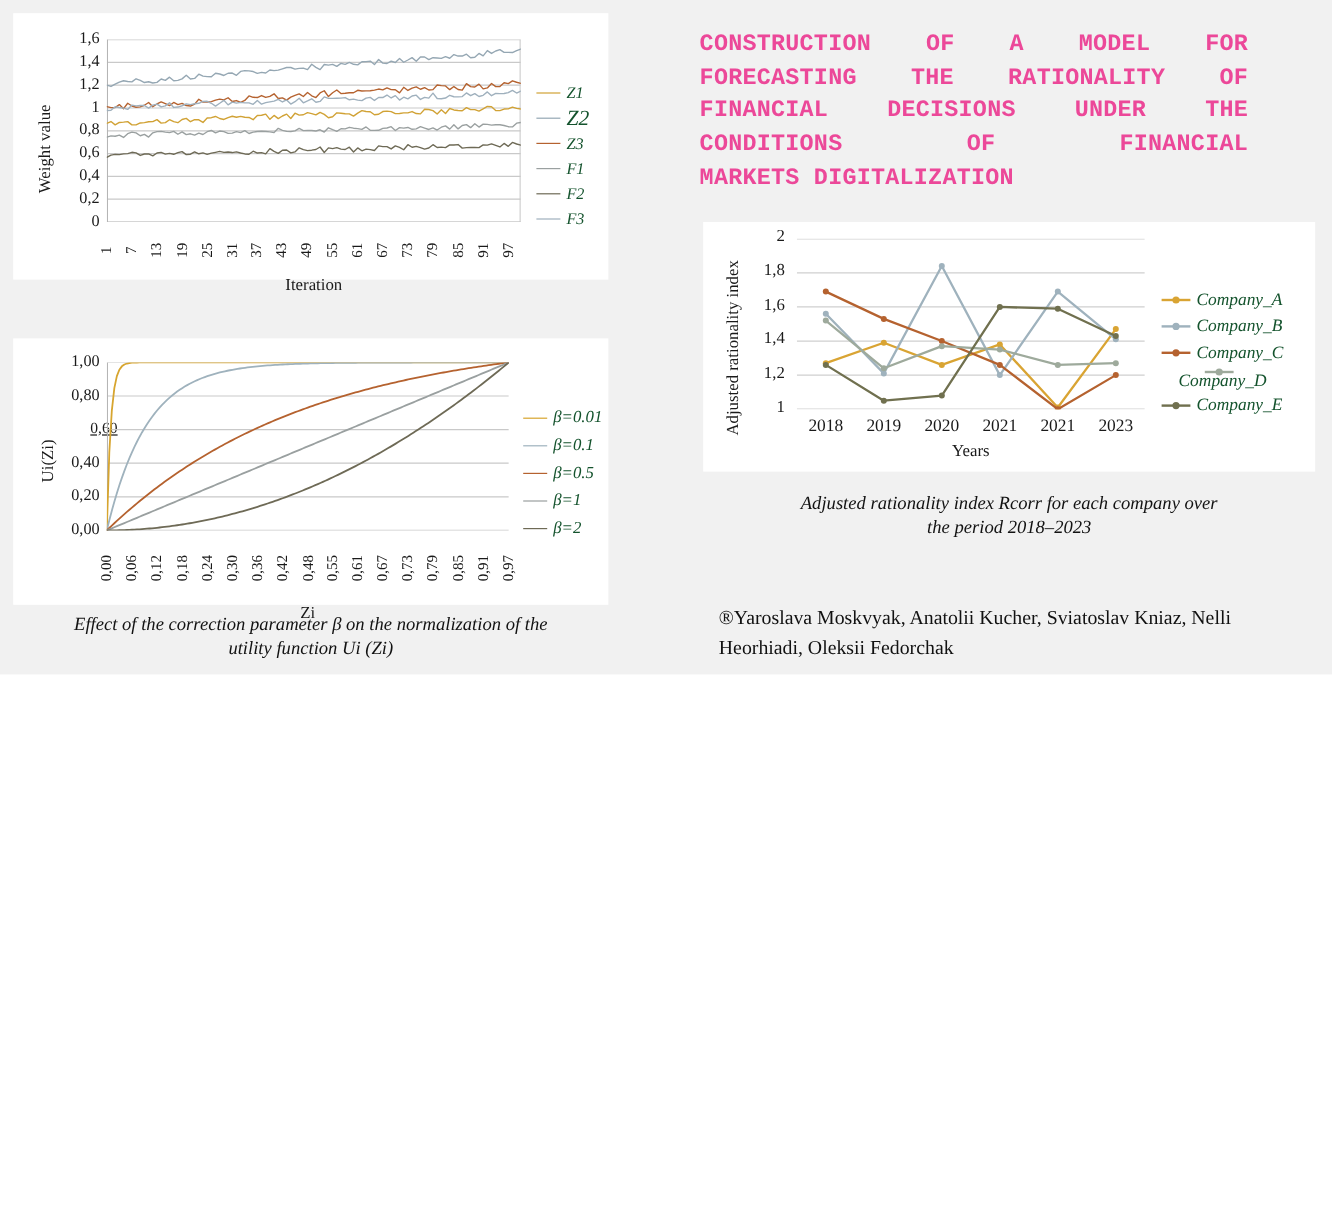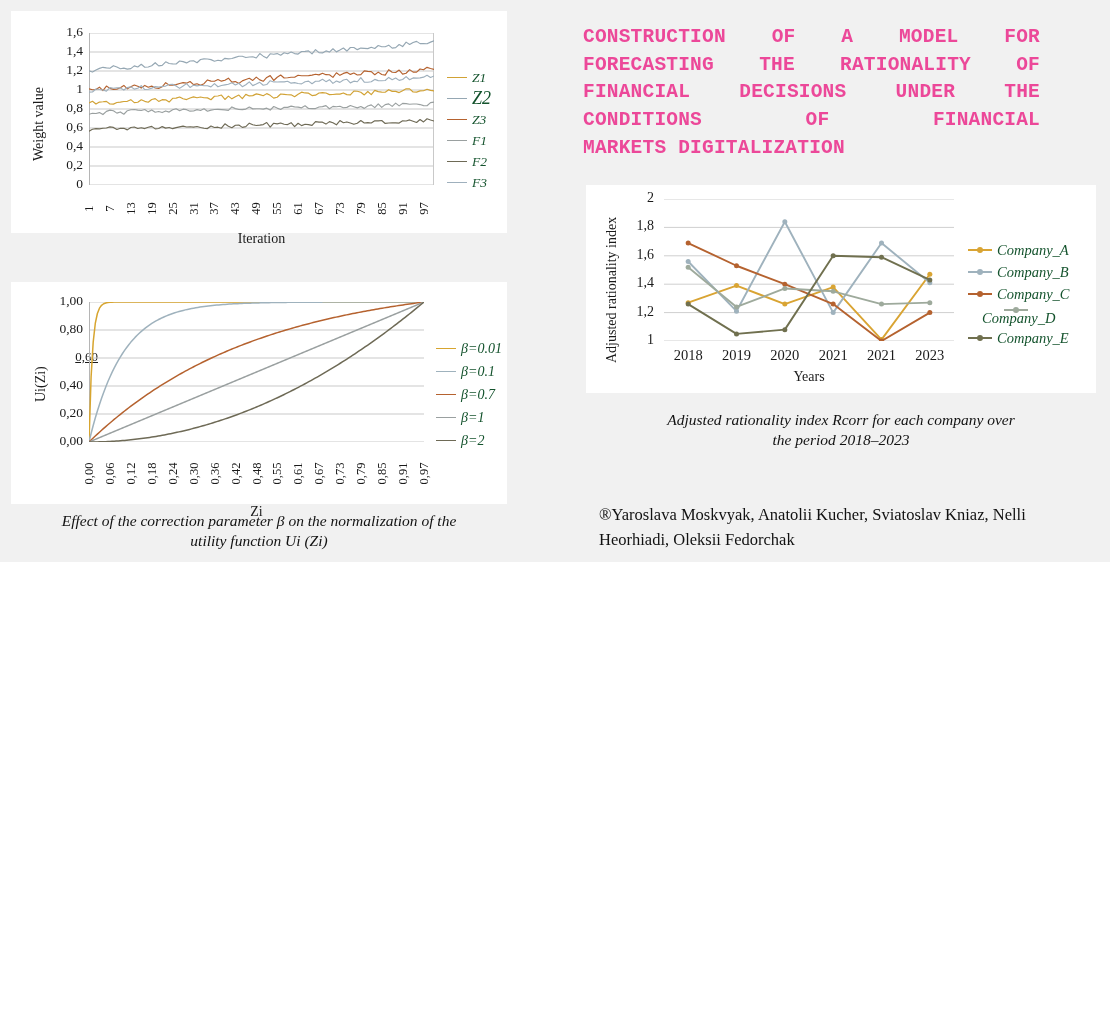--- a/index.html
+++ b/index.html
@@ -259,21 +259,21 @@
           <div class="legend-row" style="height:23px; font-size:14px;">
             <span class="legend-swatch" style="width:20px; border-top-width:1.8px; border-top-color:#d7a52f;"></span>
             <span class="legend-label">β=0.01</span>
           </div>
           <div class="legend-row" style="height:23px; font-size:14px;">
             <span class="legend-swatch" style="width:20px; border-top-width:1.8px; border-top-color:#9fb2bd;"></span>
             <span class="legend-label">β=0.1</span>
           </div>
           <div class="legend-row" style="height:23px; font-size:14px;">
             <span class="legend-swatch" style="width:20px; border-top-width:1.8px; border-top-color:#b5622f;"></span>
-            <span class="legend-label">β=0.7</span>
+            <span class="legend-label">β=0.5</span>
           </div>
           <div class="legend-row" style="height:23px; font-size:14px;">
             <span class="legend-swatch" style="width:20px; border-top-width:1.8px; border-top-color:#9aa0a0;"></span>
             <span class="legend-label">β=1</span>
           </div>
           <div class="legend-row" style="height:23px; font-size:14px;">
             <span class="legend-swatch" style="width:20px; border-top-width:1.8px; border-top-color:#6e6a56;"></span>
             <span class="legend-label">β=2</span>
           </div>
         </div>

